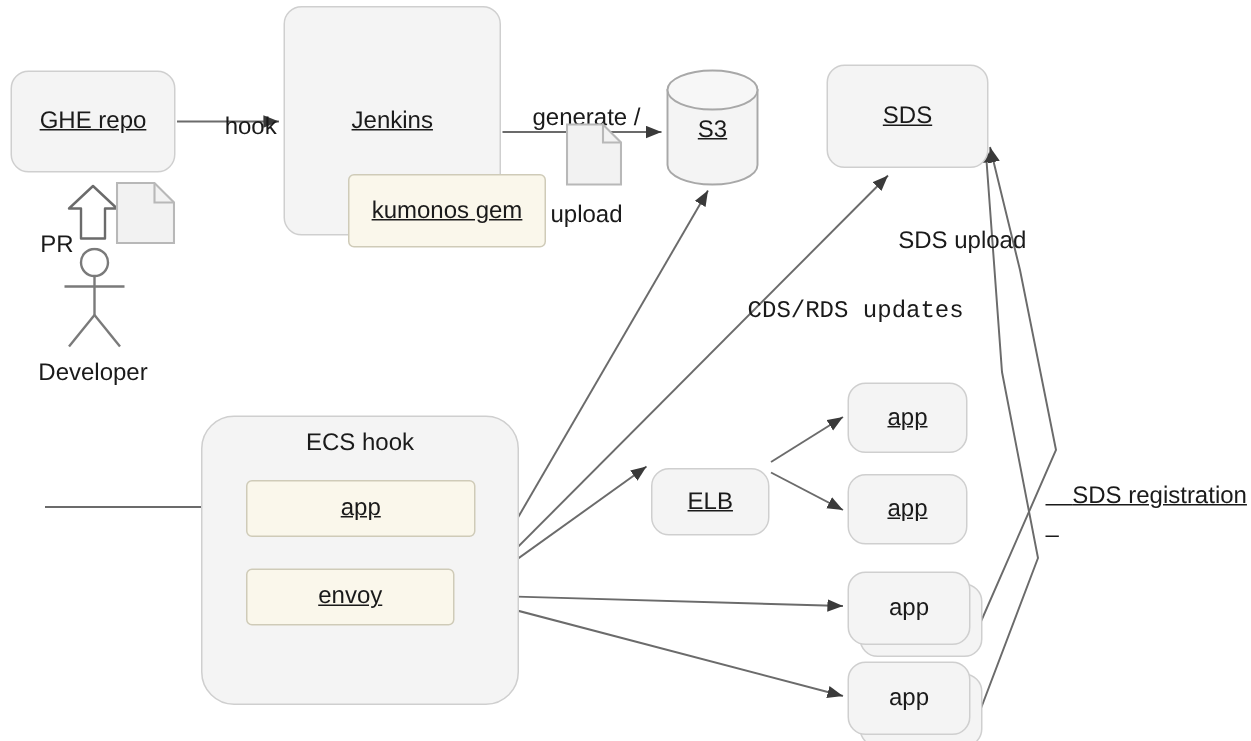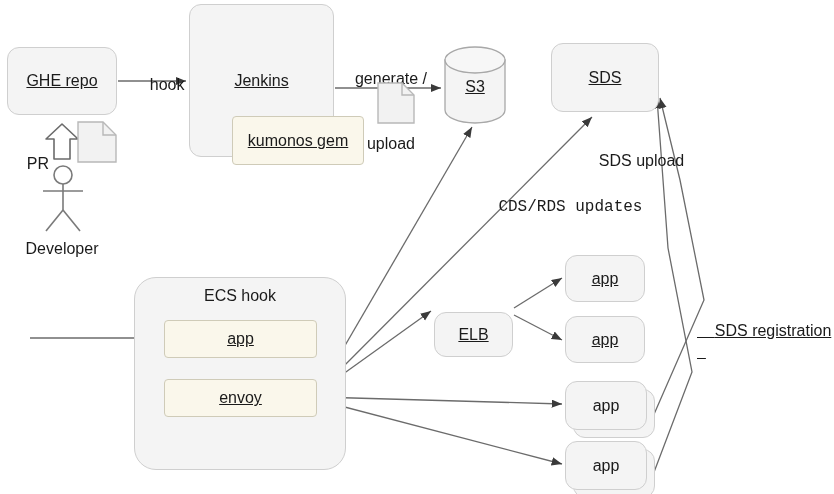--- a/index.html
+++ b/index.html
@@ -206,21 +206,21 @@
   <div class="node rounded" style="left:134px; top:277px; width:212px; height:193px; align-items:flex-start; border-radius:22px; background:#f4f4f4;">
   </div>
   <div class="grouplabel" style="left:134px; top:287px; width:212px;">
     <span>ECS hook</span>
   </div>
 
   <div class="node cream" style="left:164px; top:320px; width:153px; height:38px;">
     <span>app</span>
   </div>
 
-  <div class="node cream" style="left:164px; top:379px; width:153px; height:38px;">
+  <div class="node cream" style="left:164px; top:379px; width:139px; height:38px;">
     <span>envoy</span>
   </div>
 
   <div class="node rounded" style="left:434px; top:288px; width:79px; height:45px;margin-top:24px;">
     <span>ELB</span>
   </div>
 
   <div class="node rounded" style="left:565px; top:255px; width:80px; height:47px;">
     <span>app</span>
   </div>

